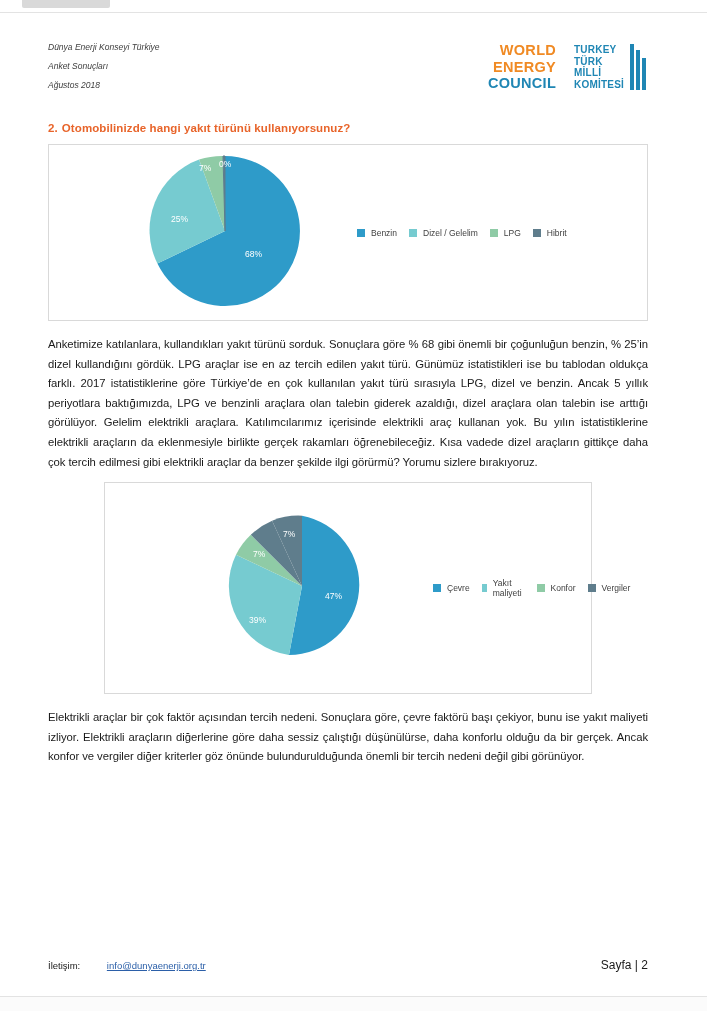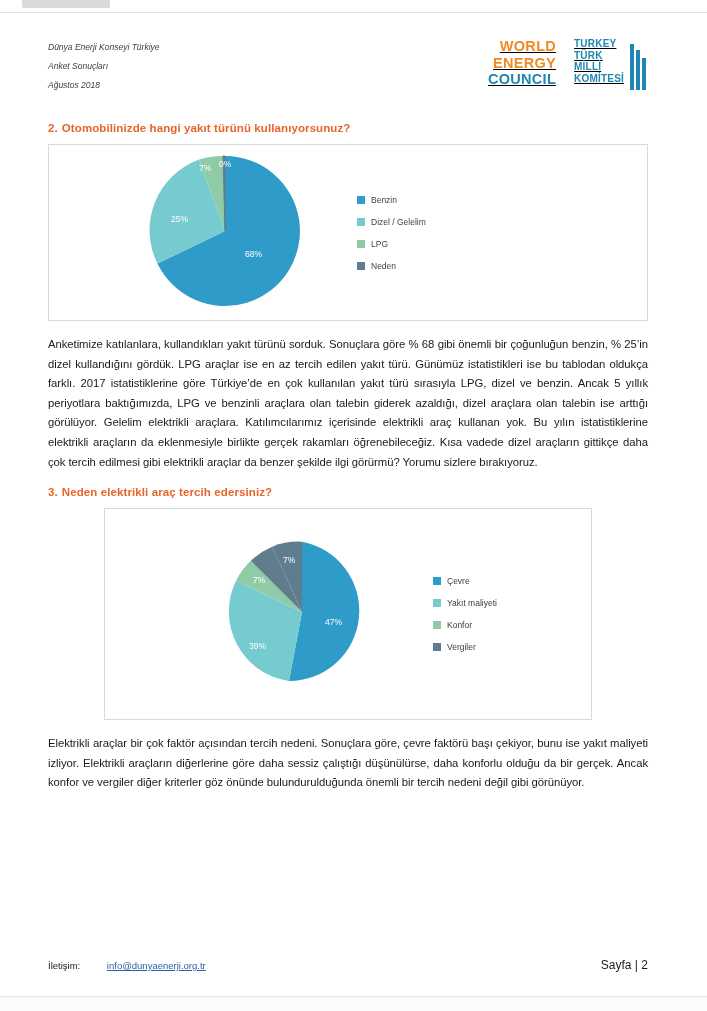--- a/index.html
+++ b/index.html
@@ -53,23 +53,22 @@
     font-size: 8.5px;
     font-style: italic;
     color: #404040;
     line-height: 19px;
   }
   .logo {
     position: absolute;
     right: 0;
     top: 4px;
     display: flex;
-    align-items: flex-start;
+    align-items: center;
     height: 58px;
-    text-decoration: underline;
   }
   .logo-left {
     display: flex;
     flex-direction: column;
     justify-content: center;
     align-items: flex-end;
     padding-right: 8px;
     text-align: right;
   }
   .logo-left div {
@@ -134,21 +133,21 @@
   .pie-label {
     position: absolute;
     font-size: 8.5px;
     color: #ffffff;
     font-family: "Liberation Sans", sans-serif;
     white-space: nowrap;
   }
   .legend {
     margin-left: 52px;
     display: flex;
-    flex-direction: column;
+    flex-direction: row;
     gap: 12px;
   }
   .legend.second { margin-left: 56px; }
   .legend-row {
     display: flex;
     align-items: center;
     font-size: 8.5px;
     color: #404040;
   }
   .swatch {
@@ -269,31 +268,28 @@
           <div class="legend-row">
             <span class="swatch" style="background:#76cbd0"></span>
             <span>Dizel / Gelelim</span>
           </div>
           <div class="legend-row">
             <span class="swatch" style="background:#8fcba6"></span>
             <span>LPG</span>
           </div>
           <div class="legend-row">
             <span class="swatch" style="background:#5f7d8c"></span>
-            <span>Neden</span>
+            <span>Hibrit</span>
           </div>
         </div>
       </div>
     </div>
 
     <div class="para">Anketimize katılanlara, kullandıkları yakıt türünü sorduk. Sonuçlara göre % 68 gibi önemli bir çoğunluğun benzin, % 25’in dizel kullandığını gördük. LPG araçlar ise en az tercih edilen yakıt türü. Günümüz istatistikleri ise bu tablodan oldukça farklı. 2017 istatistiklerine göre Türkiye’de en çok kullanılan yakıt türü sırasıyla LPG, dizel ve benzin. Ancak 5 yıllık periyotlara baktığımızda, LPG ve benzinli araçlara olan talebin giderek azaldığı, dizel araçlara olan talebin ise arttığı görülüyor. Gelelim elektrikli araçlara. Katılımcılarımız içerisinde elektrikli araç kullanan yok. Bu yılın istatistiklerine elektrikli araçların da eklenmesiyle birlikte gerçek rakamları öğrenebileceğiz. Kısa vadede dizel araçların gittikçe daha çok tercih edilmesi gibi elektrikli araçlar da benzer şekilde ilgi görürmü? Yorumu sizlere bırakıyoruz.</div>
 
-    <div class="question">
-      <span class="qnum">3.</span><span>Neden elektrikli araç tercih edersiniz?</span>
-    </div>
 
     <div class="chart-box second">
       <div class="chart-inner">
         <div class="pie-wrap second">
           <svg width="150" height="150" viewBox="0 0 160 160">
 
             <path d="M80,80 L80,5 A75,75 0 0,1 66.1,153.7 Z" fill="#2e9bc9"></path>
 
             <path d="M80,80 L66.1,153.7 A75,75 0 0,1 9.6,46.6 Z" fill="#76cbd0"></path>
 

